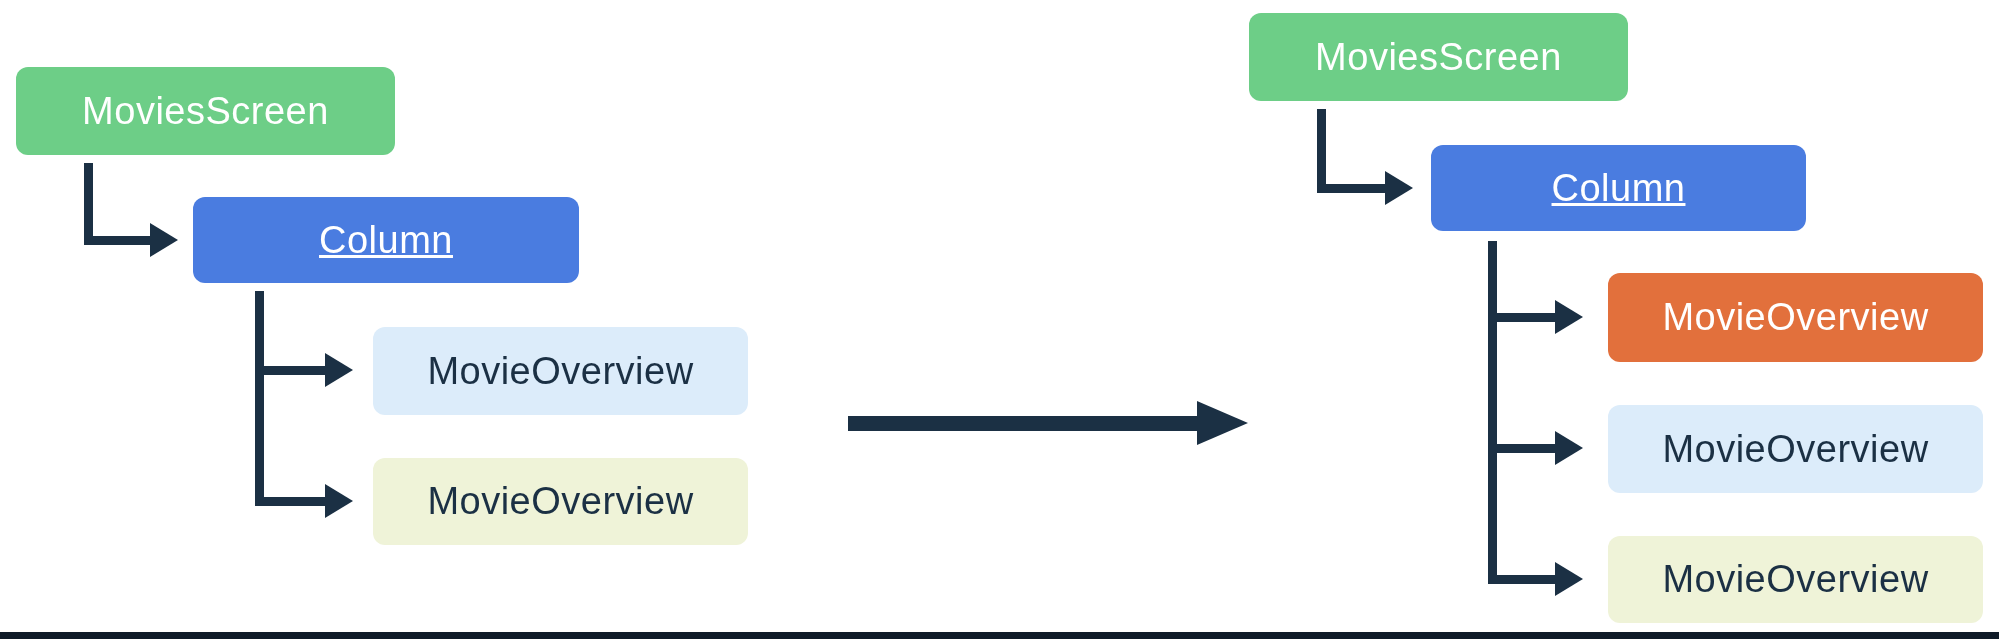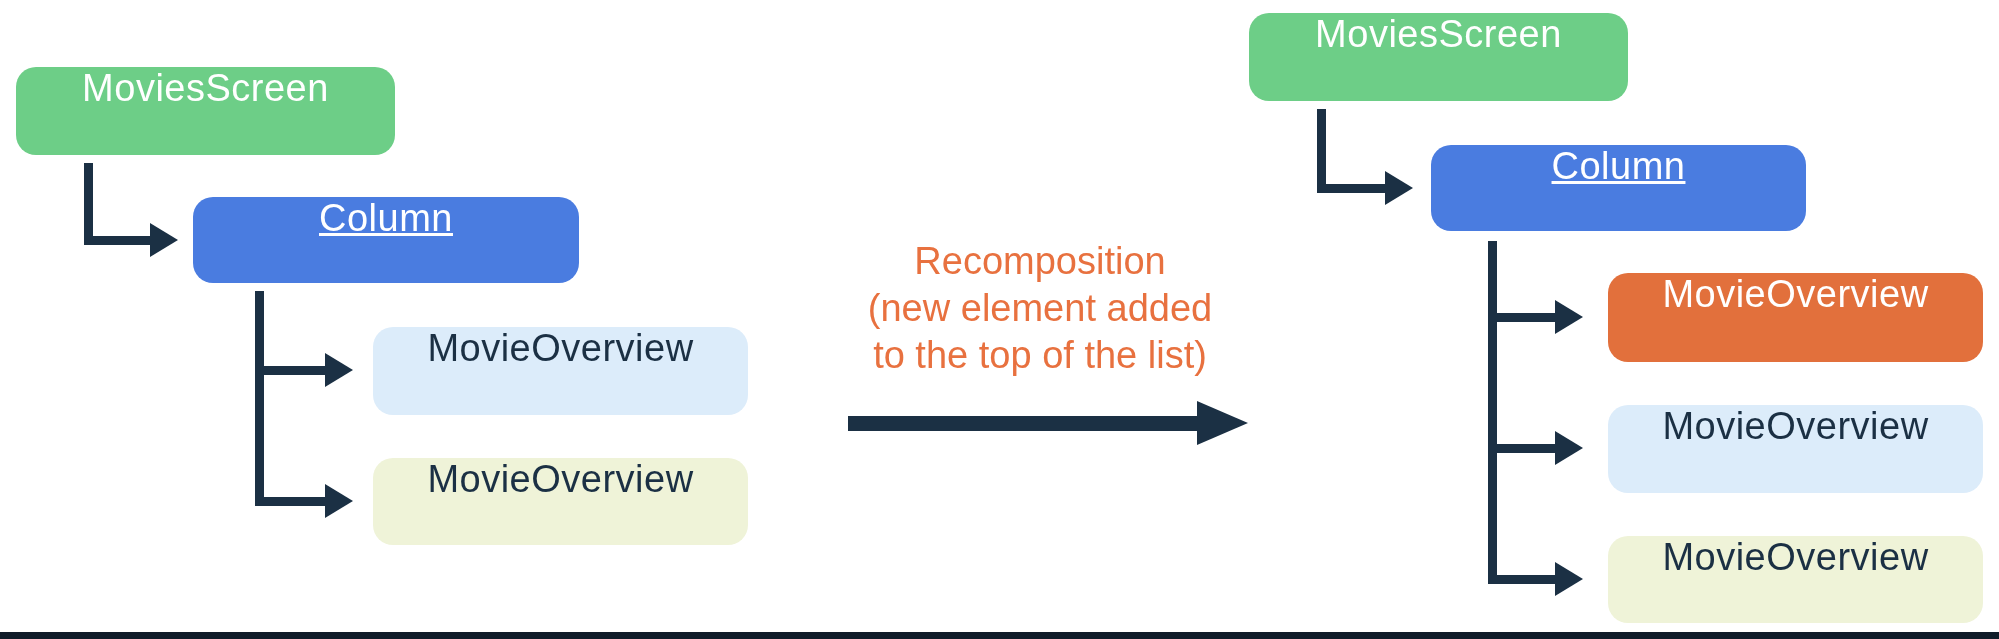--- a/index.html
+++ b/index.html
@@ -5,22 +5,22 @@
   :root{
     --green:#6DCE87; --blue:#4A7CE0; --light-blue:#DCECFA; --light-yellow:#EFF3D8;
     --orange:#E2703C; --navy:#1B3044; --annotation:#E8713F; --bottom-bar:#0F1B28;
   }
   html,body{margin:0;padding:0;background:#ffffff;}
   .canvas{
     position:relative; width:1999px; height:639px; overflow:hidden; background:#fff;
     font-family:"Liberation Sans", sans-serif;
   }
   .box{
-    position:absolute; display:flex; align-items:flex-start; justify-content:center;
-    border-radius:20px; font-size:38px; letter-spacing:0.5px; white-space:nowrap;
+    position:absolute; display:flex; align-items:center; justify-content:center;
+    border-radius:12px; font-size:38px; letter-spacing:0.5px; white-space:nowrap;
   }
   .box.green{background:var(--green); color:#ffffff;}
   .box.blue{background:var(--blue); color:#ffffff;text-decoration:underline;}
   .box.orange{background:var(--orange); color:#ffffff;}
   .box.lightblue{background:var(--light-blue); color:var(--navy);}
   .box.lightyellow{background:var(--light-yellow); color:var(--navy);}
   .line{position:absolute; background:var(--navy);}
   .head{
     position:absolute; width:0; height:0;
     border-top:17px solid transparent; border-bottom:17px solid transparent;
@@ -61,25 +61,20 @@
   <div class="line" style="left:255px; top:497px; width:70px; height:9px;"></div>
   <div class="head" style="left:325px; top:484px;"></div>
 
   <div class="box lightblue" style="left:373px; top:327px; width:375px; height:88px;">
     <span>MovieOverview</span>
   </div>
   <div class="box lightyellow" style="left:373px; top:458px; width:375px; height:87px;">
     <span>MovieOverview</span>
   </div>
 
-  <div class="annotation">
-    <div>Recomposition</div>
-    <div>(new element added</div>
-    <div>to the top of the list)</div>
-  </div>
   <div class="line" style="left:848px; top:416px; width:349px; height:15px;"></div>
   <div class="bighead" style="left:1197px; top:401px;"></div>
 
   <div class="box green" style="left:1249px; top:13px; width:379px; height:88px;">
     <span>MoviesScreen</span>
   </div>
 
   <div class="line" style="left:1317px; top:109px; width:9px; height:84px;"></div>
   <div class="line" style="left:1317px; top:184px; width:68px; height:9px;"></div>
   <div class="head" style="left:1385px; top:171px;"></div>

